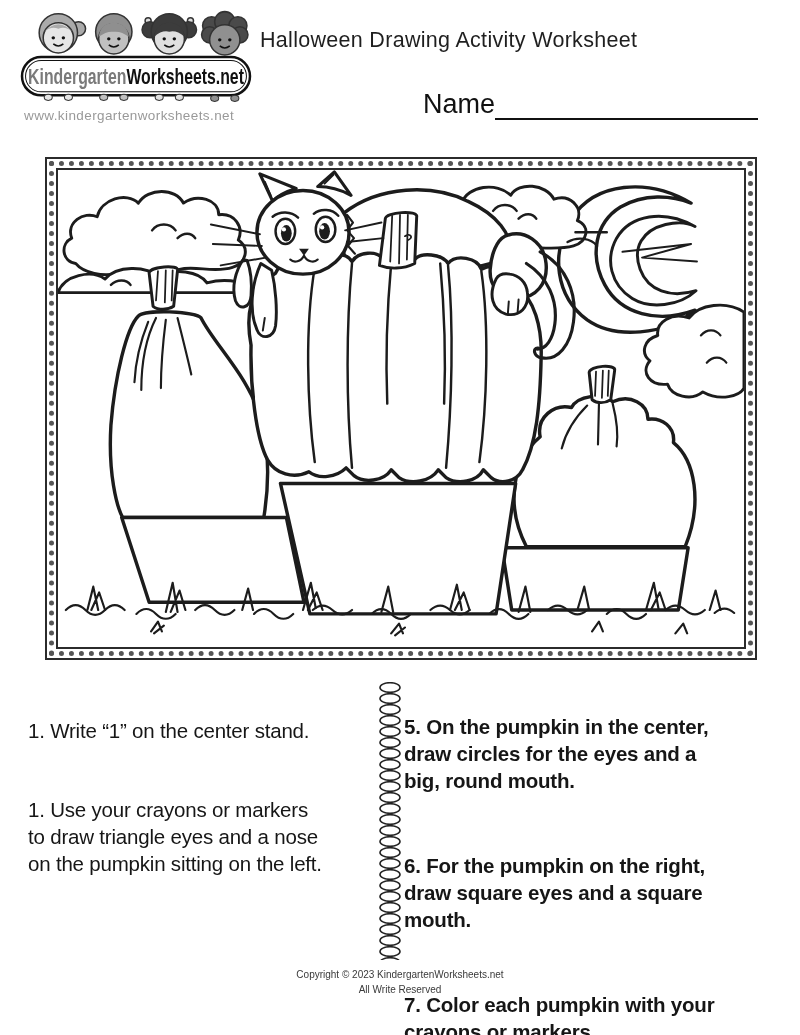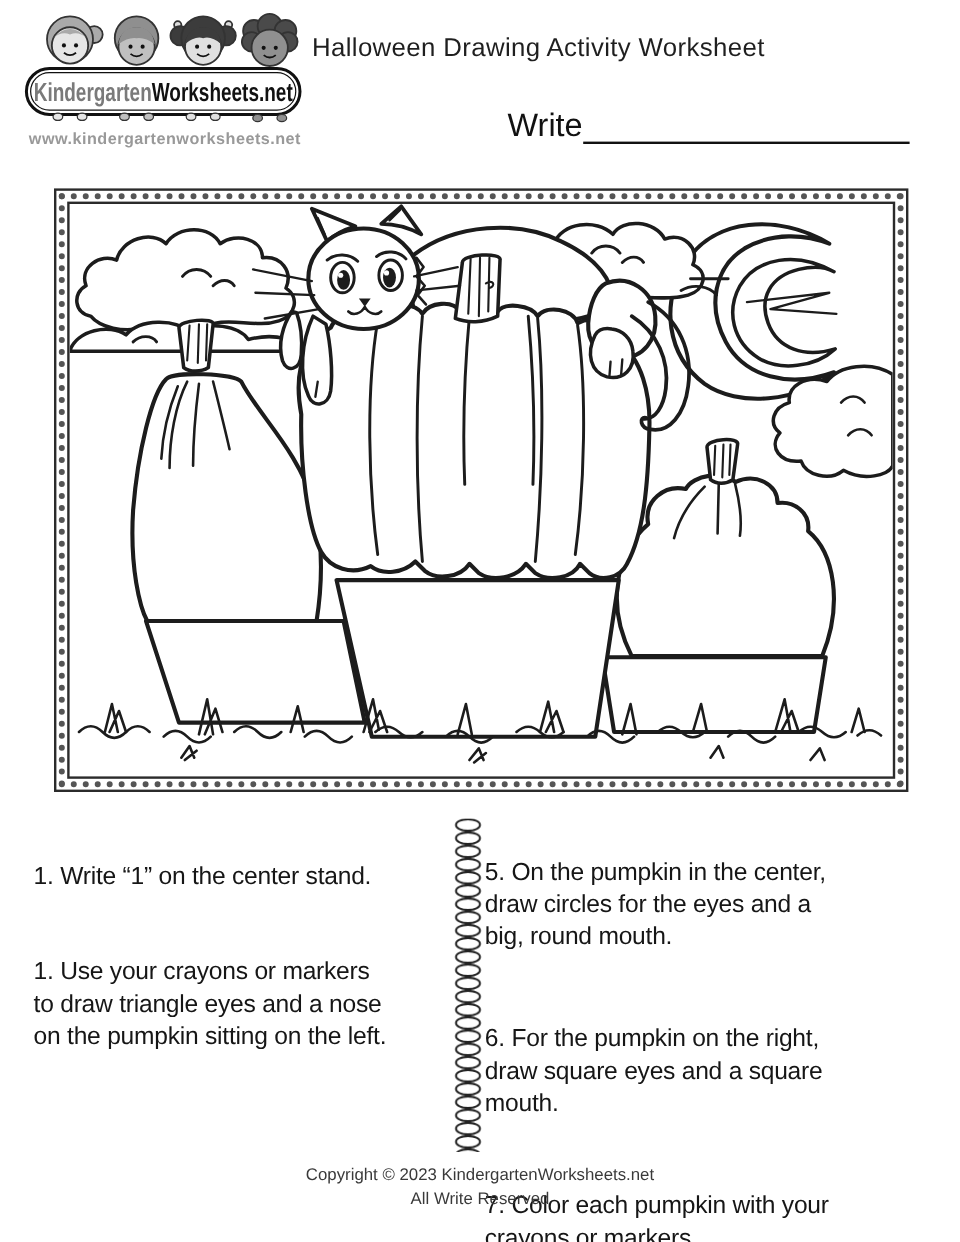--- a/index.html
+++ b/index.html
@@ -1,46 +1,46 @@
 <!DOCTYPE html>
 <html><head>
 <meta charset="utf-8">
 <style>
   html,body{margin:0;padding:0;background:#fff;}
   #page{position:relative;width:800px;height:1035px;background:#fff;overflow:hidden;
         font-family:"Liberation Sans", sans-serif;color:#1c1c1c;}
 
   
   #logo-svg{position:absolute;left:20px;top:6px;width:232px;height:98px;}
-  .logo-url{position:absolute;left:24px;top:108px;font-size:13.5px;letter-spacing:.4px;color:#999;font-weight:bold;}
+  .logo-url{position:absolute;left:24px;top:108px;font-size:13.5px;letter-spacing:.4px;color:#999;}
   .page-title{position:absolute;left:260px;top:28px;width:500px;
               font-size:21.5px;letter-spacing:.3px;color:#1f1f1f;}
   .name-row{position:absolute;left:423px;top:88px;width:335px;display:flex;align-items:flex-end;}
   .name-label{font-size:27px;color:#111;}
   .name-line{flex:1;height:30px;border-bottom:2.5px solid #111;}
 
   
   .frame{position:absolute;left:45px;top:157px;width:712px;height:503px;
          border:2px solid #2b2b2b;padding:2px;box-sizing:border-box;}
   .frame-mid{width:100%;height:100%;border:5px dotted #555;padding:2px;box-sizing:border-box;}
   .frame-inner{width:100%;height:100%;border:2px solid #2b2b2b;box-sizing:border-box;overflow:hidden;}
   .frame-inner svg{display:block;width:100%;height:100%;}
 
   
   .instr-col{position:absolute;white-space:pre-line;font-size:20.5px;line-height:27px;
              letter-spacing:-0.2px;color:#161616;}
   #col-left{left:28px;top:690px;width:352px;}
   #col-right{left:404px;top:686px;width:370px;}
   .instr-col p{margin:0 0 25px 0;}
-  #col-right p{margin:0 0 31px 0;}
+  #col-right p{margin:0 0 31px 0;font-weight:bold;}
   #coil{position:absolute;left:377px;top:682px;width:26px;height:278px;}
 
   
   .footer{position:absolute;left:0;top:968px;width:800px;text-align:center;
-          font-size:14px;line-height:1.45;color:#3a3a3a;}
+          font-size:10px;line-height:1.45;color:#3a3a3a;}
 </style>
 </head>
 <body>
 
 <div id="page">
 
   <svg id="logo-svg" viewBox="0 0 230 96" xmlns="http://www.w3.org/2000/svg">
     <g stroke="#333" stroke-width="1.5">
 
       <circle cx="58" cy="22" r="7" fill="#aaa"></circle>
@@ -95,21 +95,21 @@
         <ellipse cx="193" cy="91" rx="4" ry="3" fill="#909090"></ellipse>
           <ellipse cx="213" cy="91" rx="4" ry="3" fill="#909090"></ellipse>
       </g>
     </g>
   </svg>
   <div class="logo-url">www.kindergartenworksheets.net</div>
 
   <div class="page-title">Halloween Drawing Activity Worksheet</div>
 
   <div class="name-row">
-    <span class="name-label">Write</span>
+    <span class="name-label">Name</span>
     <div class="name-line"></div>
   </div>
 
   <div class="frame">
    <div class="frame-mid">
     <div class="frame-inner">
      <svg viewBox="0 0 700 490" preserveAspectRatio="none" xmlns="http://www.w3.org/2000/svg">
       <g stroke="#1c1c1c" fill="none" stroke-linecap="round" stroke-linejoin="round">
 
         <g>

